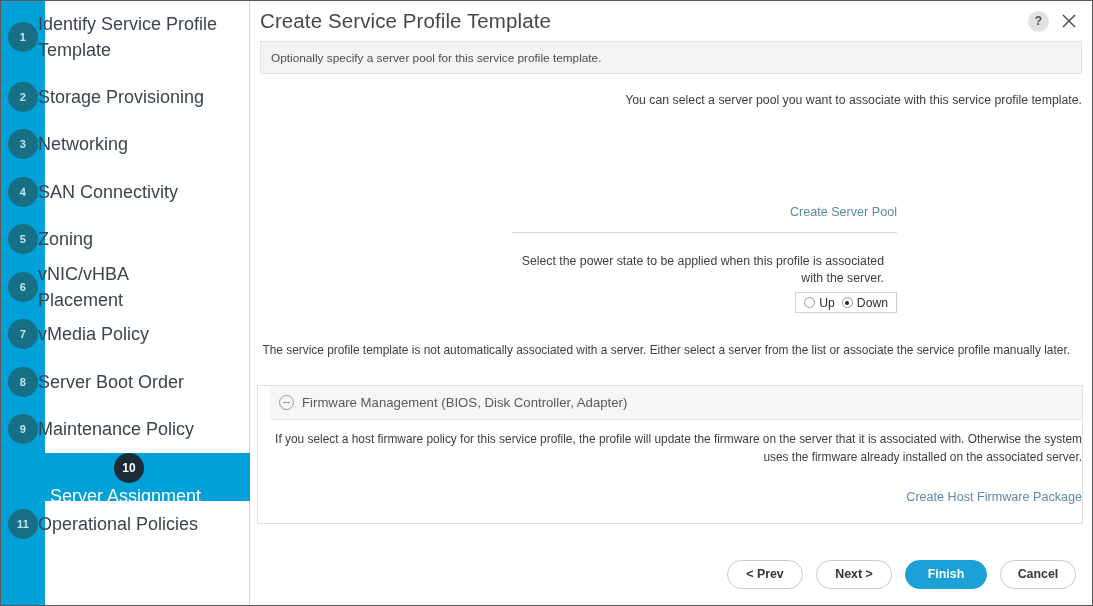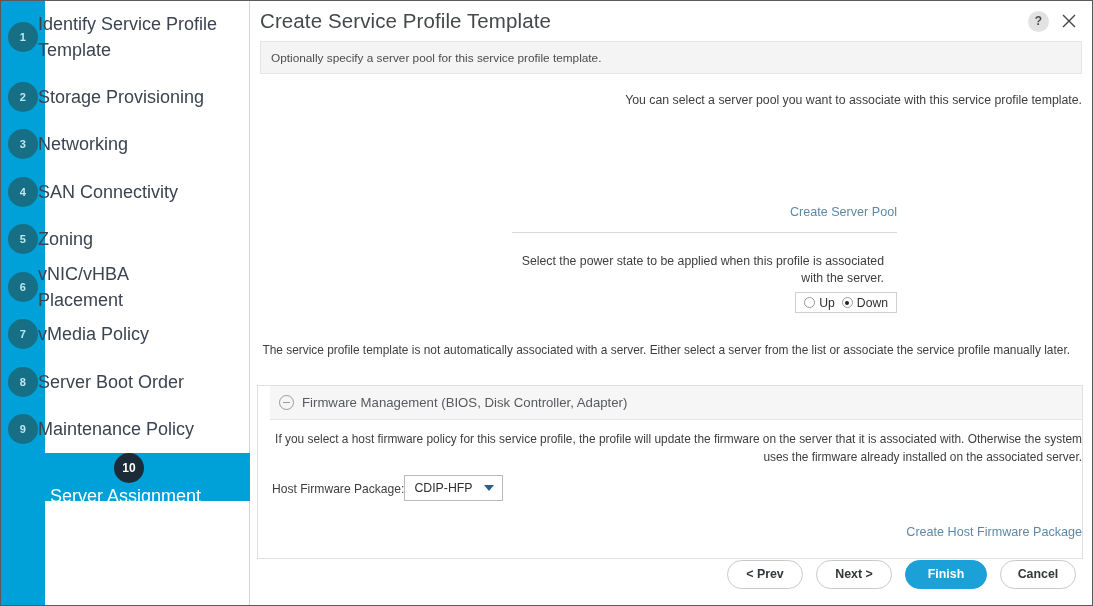--- a/index.html
+++ b/index.html
@@ -389,20 +389,24 @@
       <div class="nav-item">
         <div class="badge">9</div>
         <div class="nav-label">Maintenance Policy</div>
       </div>
 
       <div class="nav-item active">
         <div class="badge">10</div>
         <div class="nav-label">Server Assignment</div>
       </div>
 
+      <div class="nav-item">
+        <div class="badge">11</div>
+        <div class="nav-label">Operational Policies</div>
+      </div>
 
     </div>
   </div>
 
   <div class="main">
 
     <div class="titlebar">
       <div class="title">Create Service Profile Template</div>
       <div class="title-actions">
         <div class="help-icon">?</div>
@@ -442,27 +446,20 @@
 
       <div class="note-text">The service profile template is not automatically associated with a server. Either select a server from the list or associate the service profile manually later.</div>
 
       <div class="fw-panel">
         <div class="fw-head">
           <span class="collapse-icon"></span>
           <span class="fw-head-title">Firmware Management (BIOS, Disk Controller, Adapter)</span>
         </div>
         <div class="fw-body">
           <div class="fw-text">If you select a host firmware policy for this service profile, the profile will update the firmware on the server that it is associated with. Otherwise the system uses the firmware already installed on the associated server.</div>
-          <div class="fw-row">
-            <span class="fw-label">Host Firmware Package:</span>
-            <span class="select-box">
-              <span class="select-val">CDIP-HFP</span>
-              <span class="caret"></span>
-            </span>
-          </div>
           <div class="fw-link-wrap">
             <span class="link">Create Host Firmware Package</span>
           </div>
         </div>
       </div>
 
     </div>
 
     <div class="footer">
       <button class="btn">&lt; Prev</button>

